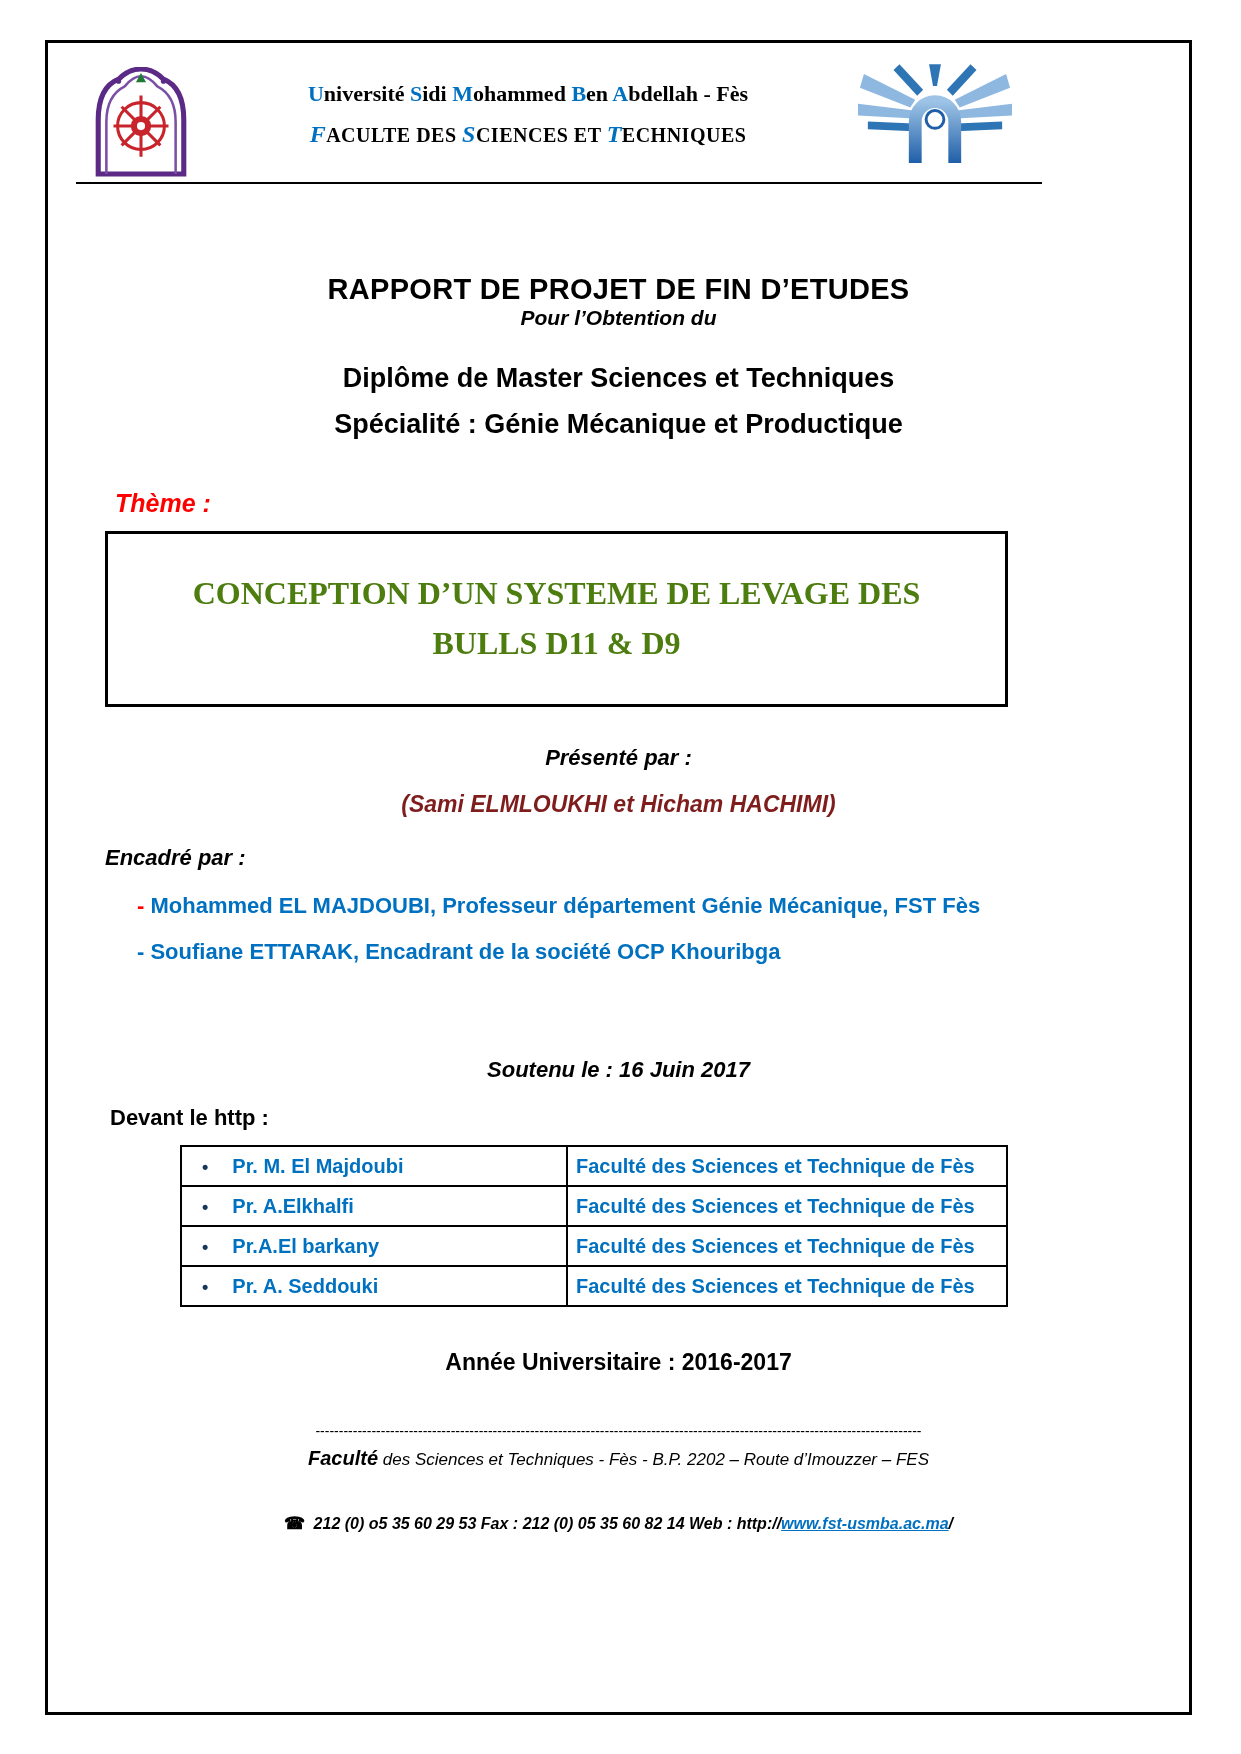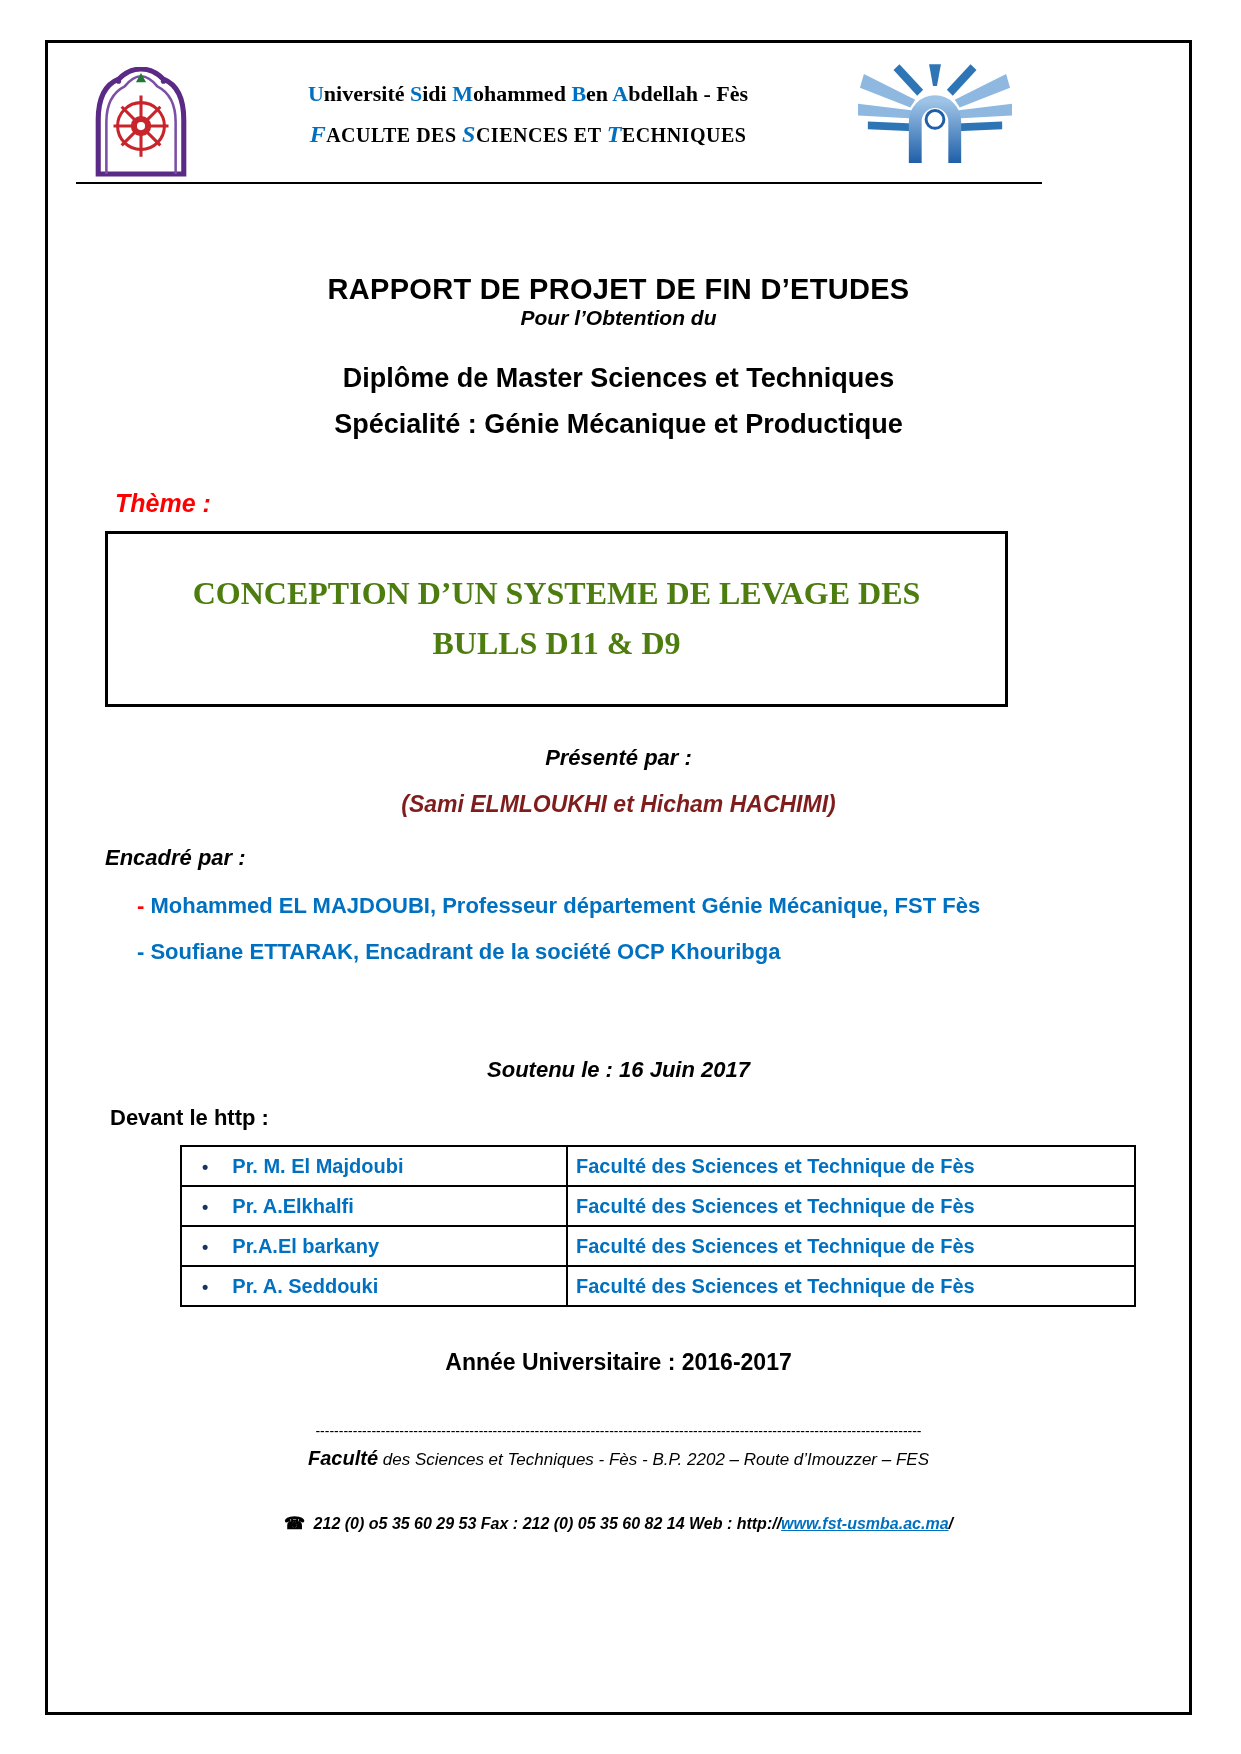--- a/index.html
+++ b/index.html
@@ -40,21 +40,21 @@
   .sup-line{left:57px;font-size:22px;font-weight:bold;color:#0070C0;margin-left:32px;}
   .sup-1{top:850px;}
   .sup-2{top:896px;}
   .dash-red{color:#FF0000;}
   .dash-blue{color:#0070C0;}
 
   .effectue{top:966px;font-size:22px;font-weight:bold;font-style:italic;}
   .soutenu{top:1014px;font-size:22px;font-weight:bold;font-style:italic;}
   .jury-label{left:62px;top:1062px;font-size:22px;font-weight:bold;}
 
-  .jury-table{left:132px;top:1102px;width:956px;border-collapse:collapse;}
+  .jury-table{left:132px;top:1102px;width:828px;border-collapse:collapse;}
   .jury-table td{border:2px solid #000;height:38px;font-size:20px;font-weight:bold;color:#0070C0;
                  padding:0 8px;vertical-align:middle;}
   .jury-table td.name-cell{width:356px;padding-left:20px;}
   .bullet{color:#17365D;margin-right:24px;font-size:18px;}
 
   .year{top:1306px;font-size:23px;font-weight:bold;}
 
   
   .dashes{top:1380px;font-size:14px;color:#000;white-space:nowrap;}
   .address{top:1404px;font-size:17px;font-style:italic;}

